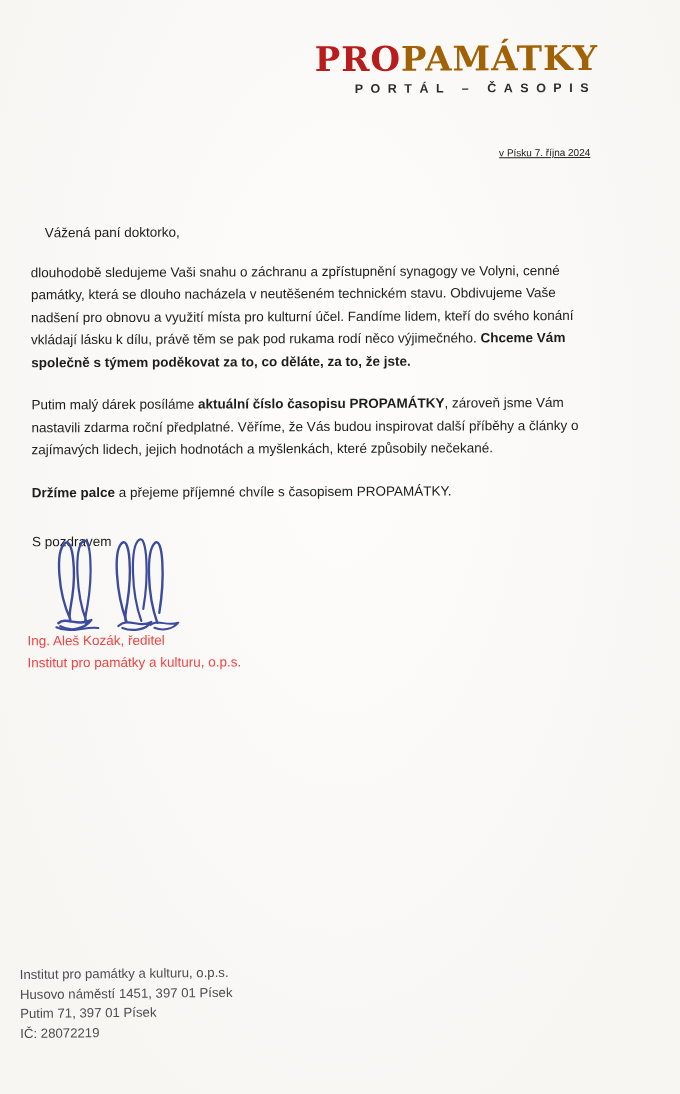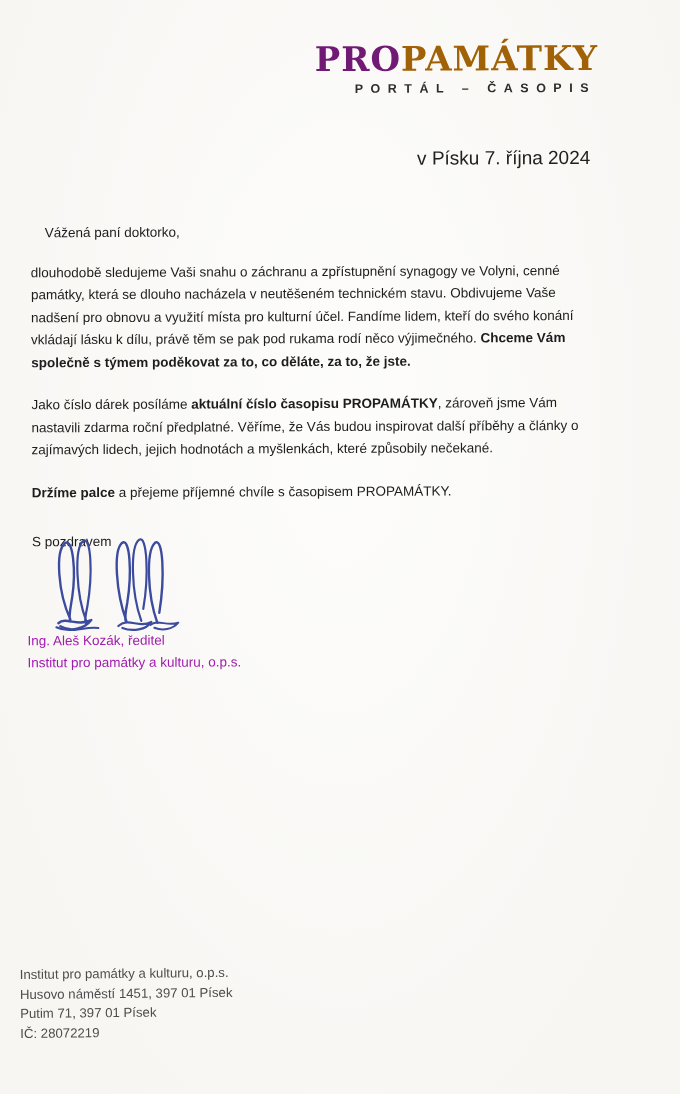--- a/index.html
+++ b/index.html
@@ -21,62 +21,62 @@
     font-weight:900;font-size:34px;letter-spacing:1px;line-height:1;
     color:#262423;white-space:nowrap;
   }
   .logo-main .pro{font-weight:900;}
   .logo-sub{
     margin-top:6px;margin-right:2px;
     font-size:12.5px;font-weight:600;letter-spacing:7.5px;
     color:#2e2d2c;white-space:nowrap;
   }
   
-  .date{position:absolute;top:148px;right:88px;font-size:19px;color:#212121;}
+  .date{position:absolute;top:148px;right:88px;font-size:10px;color:#212121;text-decoration:underline;}
   
   .body-text{position:absolute;left:32px;top:221px;width:574px;font-size:13.5px;line-height:22.5px;color:#1d1d1d;}
   .salutation{margin:0 0 17px 14px;}
   .body-text p{margin:0 0 12px 0;}
   .body-text p.gap-top{margin-top:20px;}
   .body-text .bold{font-weight:bold;}
   .closing{margin-top:27px;}
   
   .signature{position:absolute;left:46px;top:530px;width:152px;height:102px;}
   .signature svg{width:100%;height:100%;}
   
-  .signer{position:absolute;left:27px;top:629px;font-size:13.5px;line-height:21.5px;color:#a21caf;}
+  .signer{position:absolute;left:27px;top:629px;font-size:13.5px;line-height:21.5px;color:#ef4444;}
   
   .footer-left{
     position:absolute;left:18px;top:963px;
     font-size:13.2px;line-height:19.6px;color:#4d4d4d;
     transform:rotate(-0.35deg);
   }
   .footer-right{
     position:absolute;right:84px;top:1007px;text-align:right;
     font-size:13.2px;line-height:21px;color:#4a4a4a;
   }
 </style>
 </head>
 <body>
 
 <div class="page">
 
   <div class="logo">
     <div class="logo-main">
-      <span class="pro" style="color: #701a75;">PRO</span><span style="color: #a16207;">PAMÁTKY</span>
+      <span class="pro" style="color: #b91c1c;">PRO</span><span style="color: #a16207;">PAMÁTKY</span>
     </div>
     <div class="logo-sub">PORTÁL – ČASOPIS</div>
   </div>
 
   <div class="date">v Písku 7. října 2024</div>
 
   <div class="body-text">
     <div class="salutation">Vážená paní doktorko,</div>
     <p><span>dlouhodobě sledujeme Vaši snahu o záchranu a zpřístupnění synagogy ve Volyni, cenné památky, která se dlouho nacházela v neutěšeném technickém stavu. Obdivujeme Vaše nadšení pro obnovu a využití místa pro kulturní účel. Fandíme lidem, kteří do svého konání vkládají lásku k dílu, právě těm se pak pod rukama rodí něco výjimečného. </span><span class="bold">Chceme Vám společně s týmem poděkovat za to, co děláte, za to, že jste.</span></p>
-    <p class="gap-top"><span>Jako číslo dárek posíláme </span><span class="bold">aktuální číslo časopisu PROPAMÁTKY</span><span>, zároveň jsme Vám nastavili zdarma roční předplatné. Věříme, že Vás budou inspirovat další příběhy a články o zajímavých lidech, jejich hodnotách a myšlenkách, které způsobily nečekané.</span></p>
+    <p class="gap-top"><span>Putim malý dárek posíláme </span><span class="bold">aktuální číslo časopisu PROPAMÁTKY</span><span>, zároveň jsme Vám nastavili zdarma roční předplatné. Věříme, že Vás budou inspirovat další příběhy a články o zajímavých lidech, jejich hodnotách a myšlenkách, které způsobily nečekané.</span></p>
     <p class="gap-top"><span class="bold">Držíme palce</span><span> a přejeme příjemné chvíle s časopisem PROPAMÁTKY.</span></p>
     <div class="closing">S pozdravem</div>
   </div>
 
   <div class="signature" style="color: rgb(60, 75, 158);">
     <svg viewBox="0 0 152 102" fill="none" stroke="currentColor" stroke-linecap="round" stroke-linejoin="round">
       <path stroke-width="2.4" d="M24,88 C12,62 9,20 19,12 C27,6 30,40 26,66 C24,78 22,86 24,90"></path>
       <path stroke-width="2.2" d="M40,90 C30,64 28,18 37,10 C45,4 47,42 41,76 C39,85 38,90 40,92"></path>
       <path stroke-width="2.4" d="M12,92 C20,85 31,96 45,89 C38,98 24,101 14,95"></path>
       <path stroke-width="2.0" d="M10,96 C24,103 38,95 52,97"></path>

